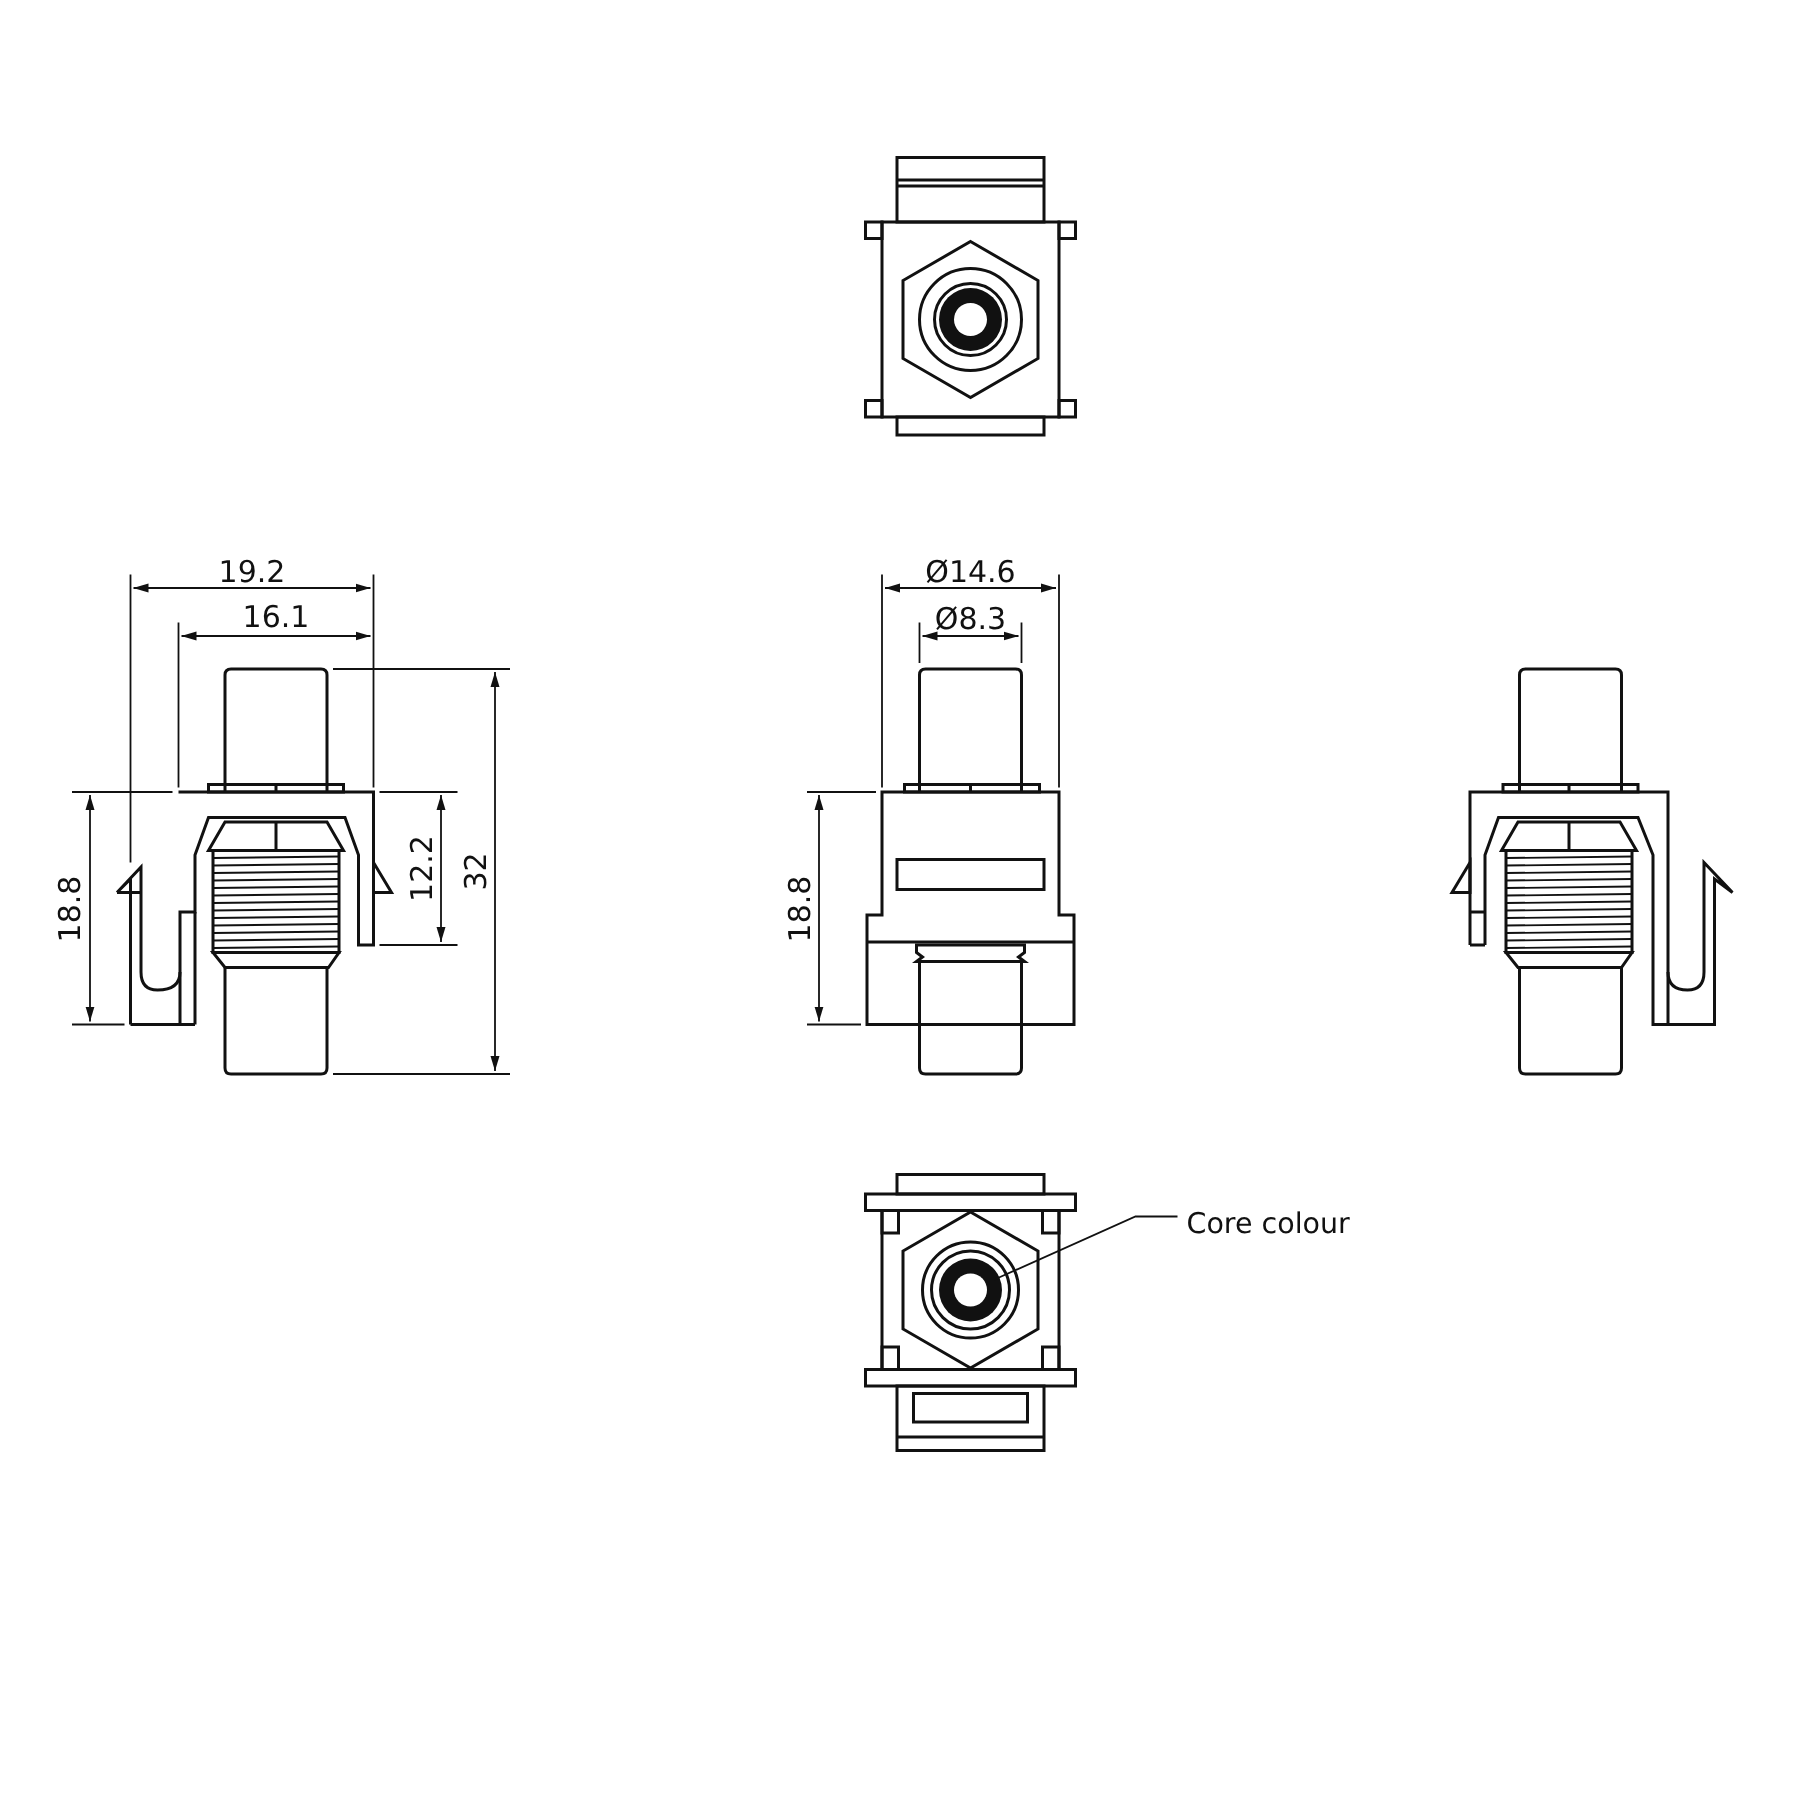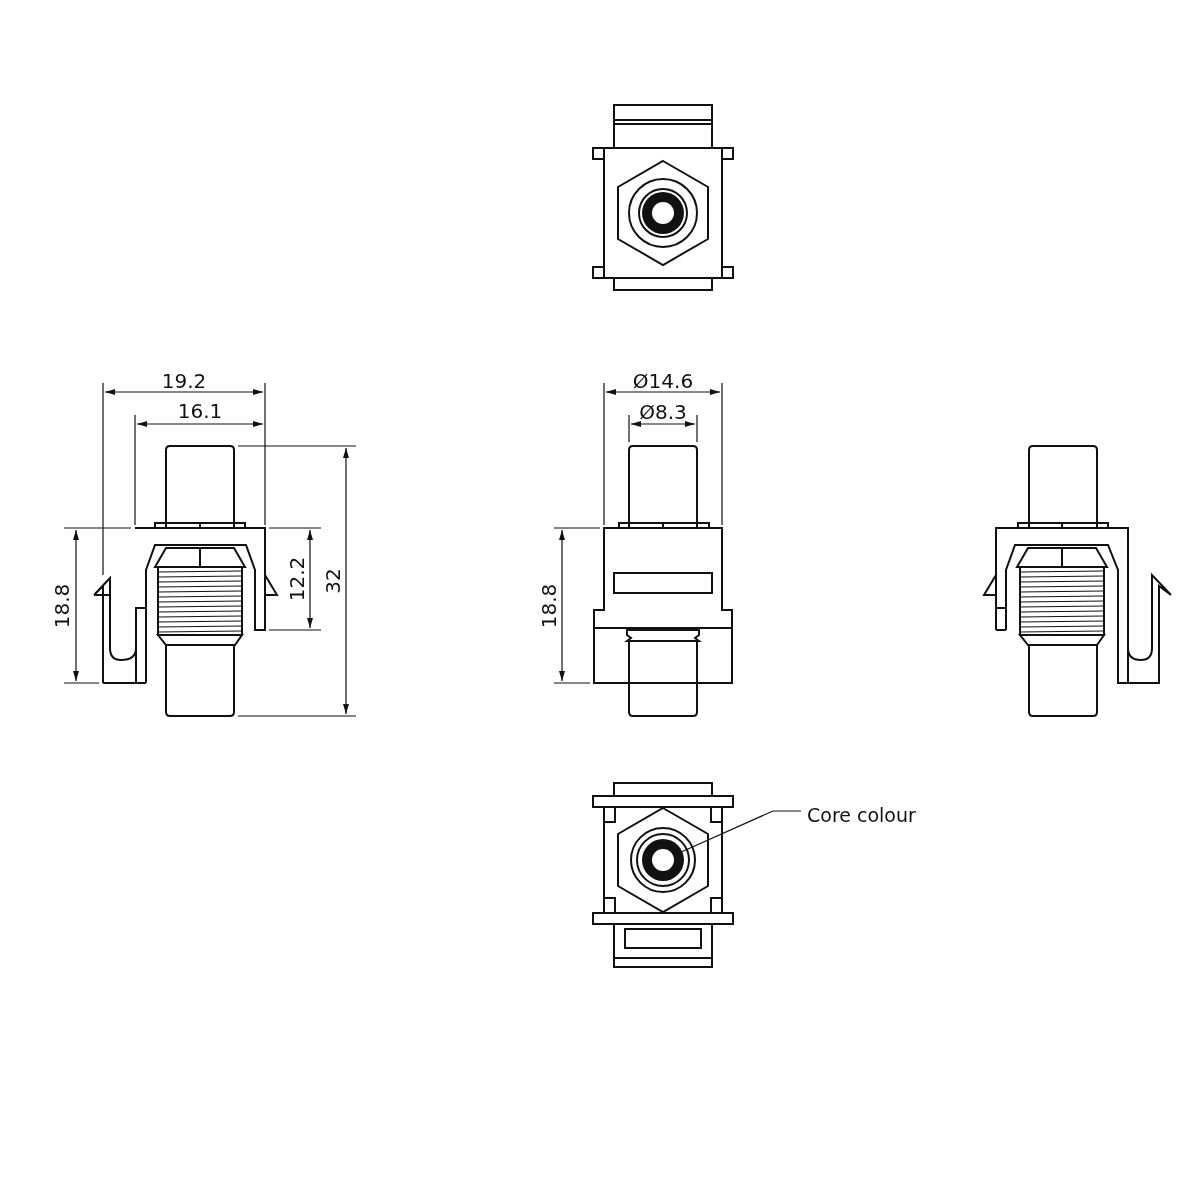--- a/index.html
+++ b/index.html
@@ -1,17 +1,17 @@
 <!DOCTYPE html>
 <html><head>
 <meta charset="utf-8">
 <style>
   html, body { margin: 0; padding: 0; background: #ffffff; }
   body { width: 1200px; height: 1200px; overflow: hidden; }
-  #drawing { position: absolute; left: 16px; top: 0; width: 1044px; height: 1200px; }
+  #drawing { position: absolute; left: 0; top: 0; width: 1044px; height: 1200px; }
   svg text { font-family: "DejaVu Sans", "Liberation Sans", sans-serif; fill: #111; }
   .ln { stroke: #111; stroke-width: 2; fill: none; }
   .thin { stroke: #111; stroke-width: 1.2; fill: none; }
   .blk { fill: #111; stroke: none; }
   .dim { font-size: 20px; }
   .callout { font-size: 19px; }
 </style>
 </head>
 <body>
 

